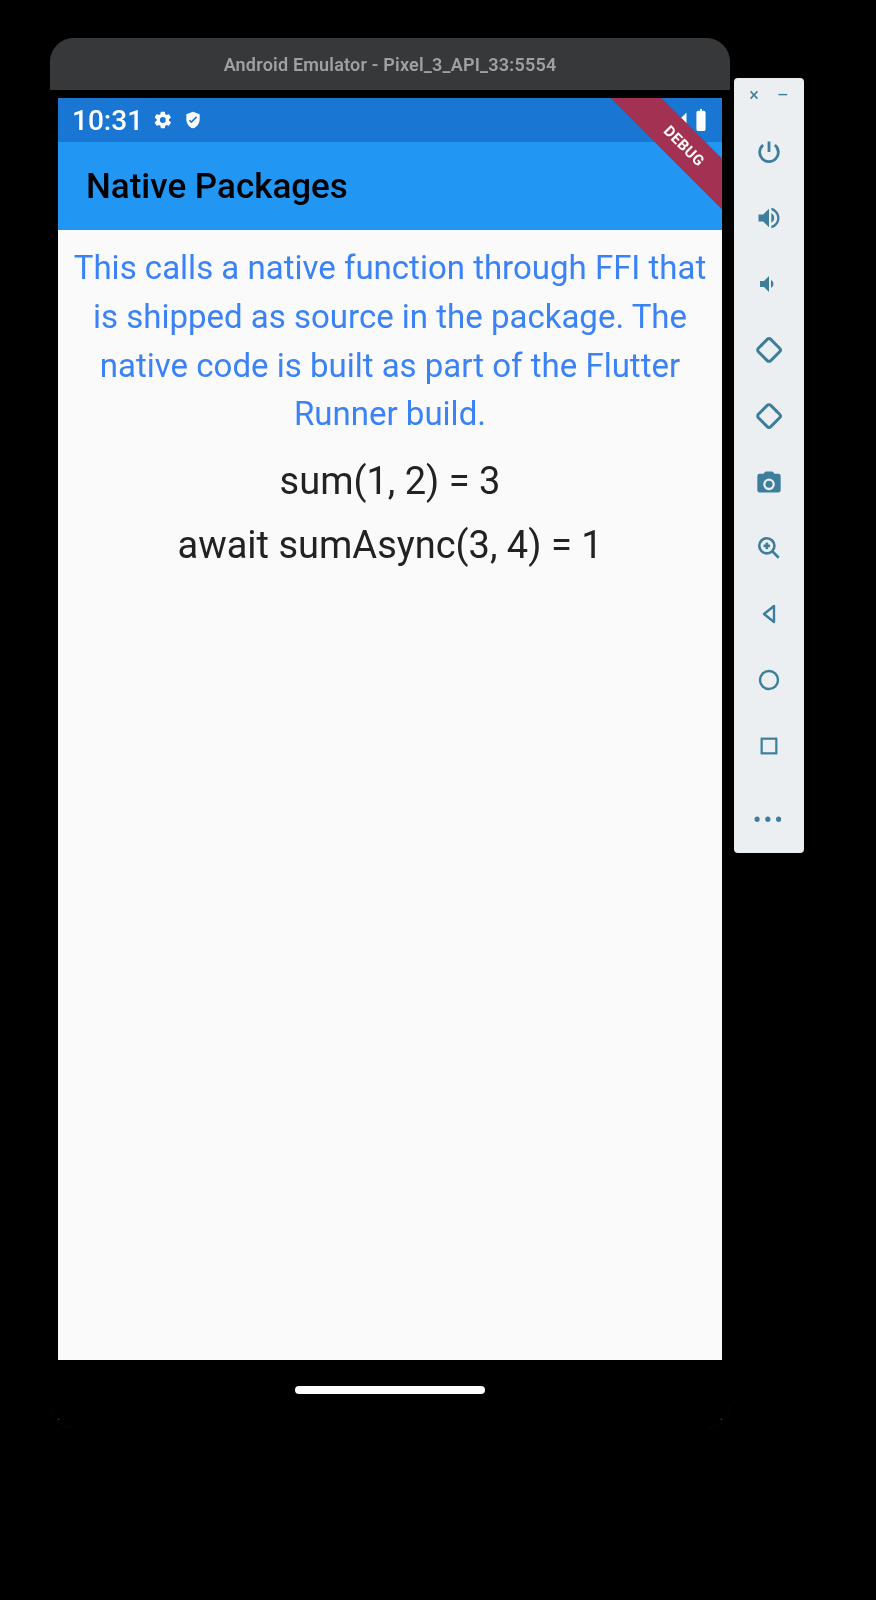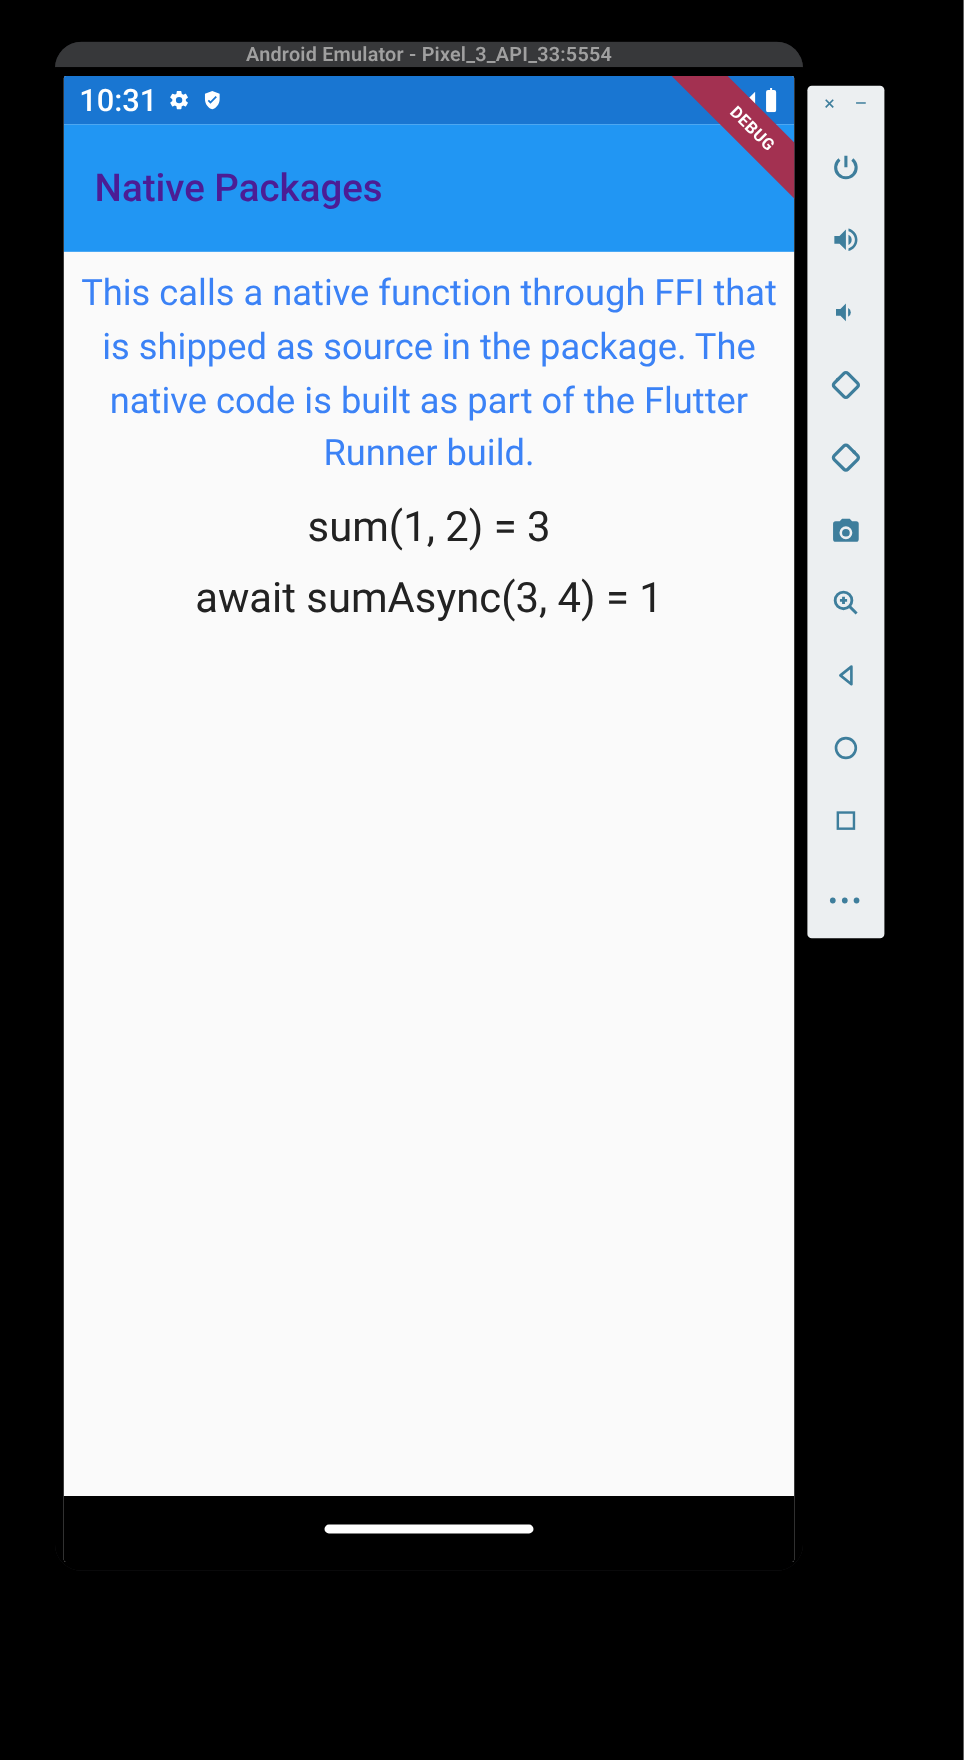--- a/index.html
+++ b/index.html
@@ -17,21 +17,21 @@
     top: 38px;
     width: 680px;
     height: 1390px;
     background: #202124;
     border-radius: 24px;
     overflow: hidden;
     display: flex;
     flex-direction: column;
   }
   .emu-titlebar {
-    height: 23px;
+    height: 52px;
     background: #37383a;
     color: #a0a0a0;
     font-size: 18px;
     font-weight: 600;
     display: flex;
     align-items: center;
     justify-content: center;
     letter-spacing: .2px;
   }
   .device-frame {
@@ -59,23 +59,23 @@
     align-items: center;
     padding: 0 14px;
     font-size: 28px;
     font-weight: 500;
   }
   .status-left { display: flex; align-items: center; gap: 10px; }
   .status-right { margin-left: auto; display: flex; align-items: center; gap: 6px; }
   .status-bar svg { display: block; }
   
   .app-bar {
-    height: 116px;
+    height: 88px;
     background: #2196f3;
-    color: #4c1d95;
+    color: #000000;
     display: flex;
     align-items: center;
     padding-left: 28px;
     font-size: 35px;
     font-weight: 500;
   }
   
   .debug-banner {
     position: absolute;
     top: 30px;

